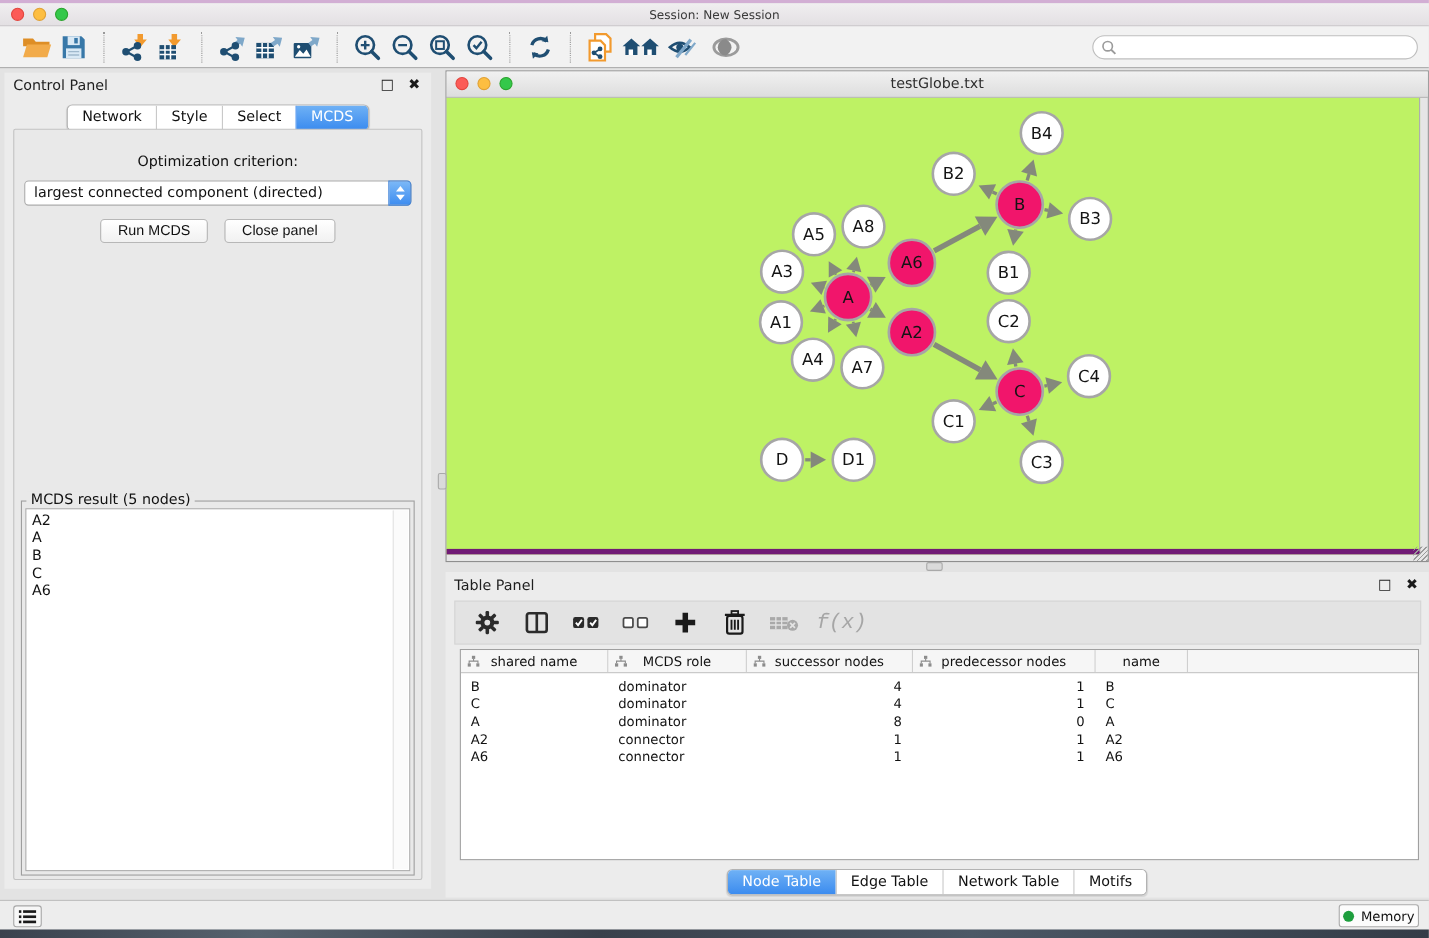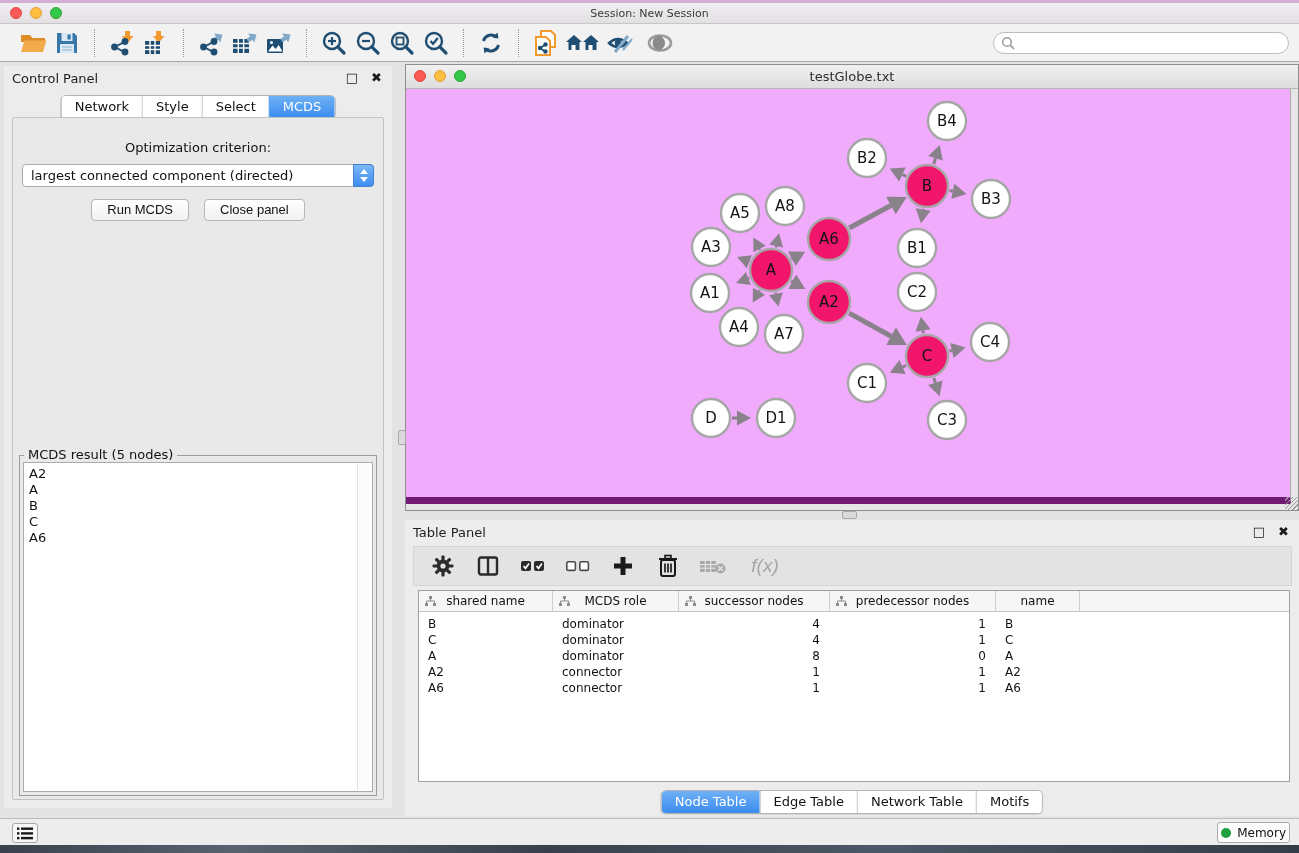--- a/index.html
+++ b/index.html
@@ -69,36 +69,36 @@
   .result-scroll { position:absolute; top:1px; bottom:1px; right:1px; width:14px;
     background:#FBFBFB; border-left:1px solid #E2E2E2; }
 
   
   .network-window { position:absolute; left:405px; top:64px; width:894px; height:447px;
     background:#E6E6E6; border:1px solid #8F8F8F; }
   .nw-titlebar { position:relative; height:24px; background:linear-gradient(#F1F1F1,#DDDDDD);
     border-bottom:1px solid #B5B5B5; display:flex; align-items:center; justify-content:center; }
   .nw-titlebar .lights { top:5px; left:8px; }
   .nw-title { font-size:13px; color:#2E2E2E; }
-  .nw-canvas { position:absolute; left:0; top:24px; right:7px; bottom:6px; background:#f0abfc;
-    border-right:1px solid #ADADAD; border-bottom:7px solid #701a75; overflow:hidden; }
+  .nw-canvas { position:absolute; left:0; top:24px; right:7px; bottom:6px; background:#bef264;
+    border-right:1px solid #ADADAD; border-bottom:5px solid #701a75; overflow:hidden; }
   .nw-canvas svg { position:absolute; left:7px; top:0; }
   .nw-grip { position:absolute; right:0; bottom:0; width:13px; height:13px;
     background:repeating-linear-gradient(135deg, transparent 0 2px, #9A9A9A 2px 3px); }
   .v-handle { position:absolute; left:398px; top:430px; width:8px; height:15px;
     background:#DADADA; border:1px solid #A9A9A9; border-radius:2px; }
   .h-handle { position:absolute; left:842px; top:511px; width:15px; height:8px;
     background:#DADADA; border:1px solid #A9A9A9; border-radius:2px; }
 
   
   .table-panel { position:absolute; left:405px; top:520px; width:894px; height:296px; background:#ECECEC; }
   .tp-toolbar { position:absolute; left:8px; right:7px; top:26px; height:40px;
     background:#E3E3E3; border:1px solid #D5D5D5; display:flex; align-items:center; padding-left:14px; gap:15px; }
   .tp-btn { width:30px; height:30px; display:flex; align-items:center; justify-content:center; }
-  .fx { font-family:Liberation Sans, sans-serif; font-style:italic; font-size:19px; color:#A6A6A6; }
+  .fx { font-family:Liberation Mono, monospace; font-style:italic; font-size:19px; color:#A6A6A6; }
 
   .tp-table { position:absolute; left:13px; right:9px; top:70px; height:192px;
     background:#fff; border:1px solid #A0A0A0; overflow:hidden;
     --cols: 134px 126px 151px 166px 84px 1fr; }
   .tbl-head { display:grid; grid-template-columns:var(--cols); height:21px;
     background:#F6F6F6; border-bottom:1px solid #C6C6C6; }
   .th { position:relative; display:flex; align-items:center; justify-content:center;
     font-size:12px; color:#111; border-right:1px solid #CFCFCF; }
   .th .shared-ico { position:absolute; left:6px; top:5px; }
   .tr { display:grid; grid-template-columns:var(--cols); height:16px; align-items:center; font-size:12px; }

